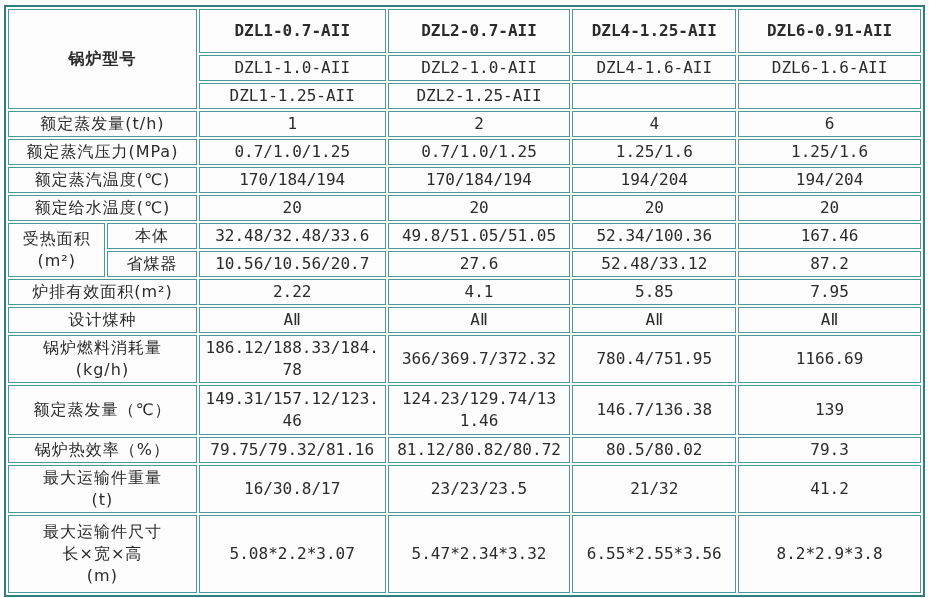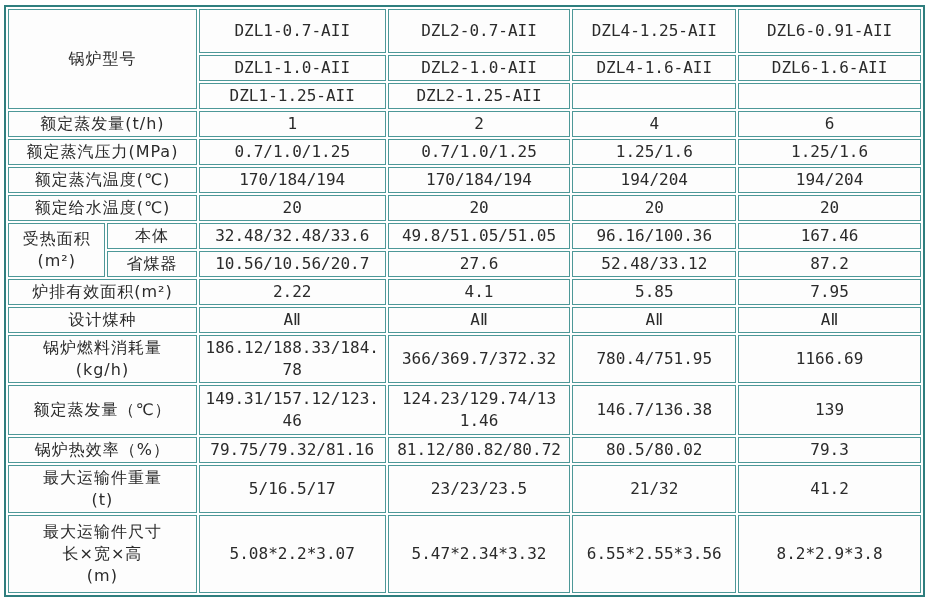--- a/index.html
+++ b/index.html
@@ -30,21 +30,21 @@
     word-break: break-all;
     overflow: hidden;
   }
   table.spec td.lbl {
     white-space: pre-line;
     word-break: keep-all;
     letter-spacing: 1px;
     font-family: "DejaVu Sans", "Liberation Sans", sans-serif;
   }
   
-  tr.h-model1 > td { height: 40px; }
+  tr.h-model1 > td { height: 40px; font-weight: bold; }
   tr.h-std    > td { height: 22px; }
   tr.h-fuel   > td { height: 42px; }
   tr.h-smoke  > td { height: 46px; }
   tr.h-weight > td { height: 42px; }
   tr.h-size   > td { height: 74px; margin-top: 7px; }
   
   td.vtop  { vertical-align: top; padding-top: 4px; }
   td.vtop2 { vertical-align: top; padding-top: 14px; }
 </style>
 </head>
@@ -108,21 +108,21 @@
     <td>20</td>
     <td>20</td>
     <td>20</td>
   </tr>
 
   <tr class="h-std">
     <td class="lbl" rowspan="2">受热面积(m²)</td>
     <td class="lbl">本体</td>
     <td>32.48/32.48/33.6</td>
     <td>49.8/51.05/51.05</td>
-    <td>96.16/100.36</td>
+    <td>52.34/100.36</td>
     <td>167.46</td>
   </tr>
   <tr class="h-std">
     <td class="lbl">省煤器</td>
     <td>10.56/10.56/20.7</td>
     <td>27.6</td>
     <td>52.48/33.12</td>
     <td>87.2</td>
   </tr>
 
@@ -158,21 +158,21 @@
   <tr class="h-std">
     <td class="lbl" colspan="2">锅炉热效率（%）</td>
     <td>79.75/79.32/81.16</td>
     <td>81.12/80.82/80.72</td>
     <td>80.5/80.02</td>
     <td>79.3</td>
   </tr>
   <tr class="h-weight">
     <td class="lbl" colspan="2">最大运输件重量
 (t)</td>
-    <td>5/16.5/17</td>
+    <td>16/30.8/17</td>
     <td>23/23/23.5</td>
     <td>21/32</td>
     <td>41.2</td>
   </tr>
   <tr class="h-size">
     <td class="lbl" colspan="2">最大运输件尺寸
 长×宽×高
 (m)</td>
     <td class="vtop2">5.08*2.2*3.07</td>
     <td class="vtop2">5.47*2.34*3.32</td>

